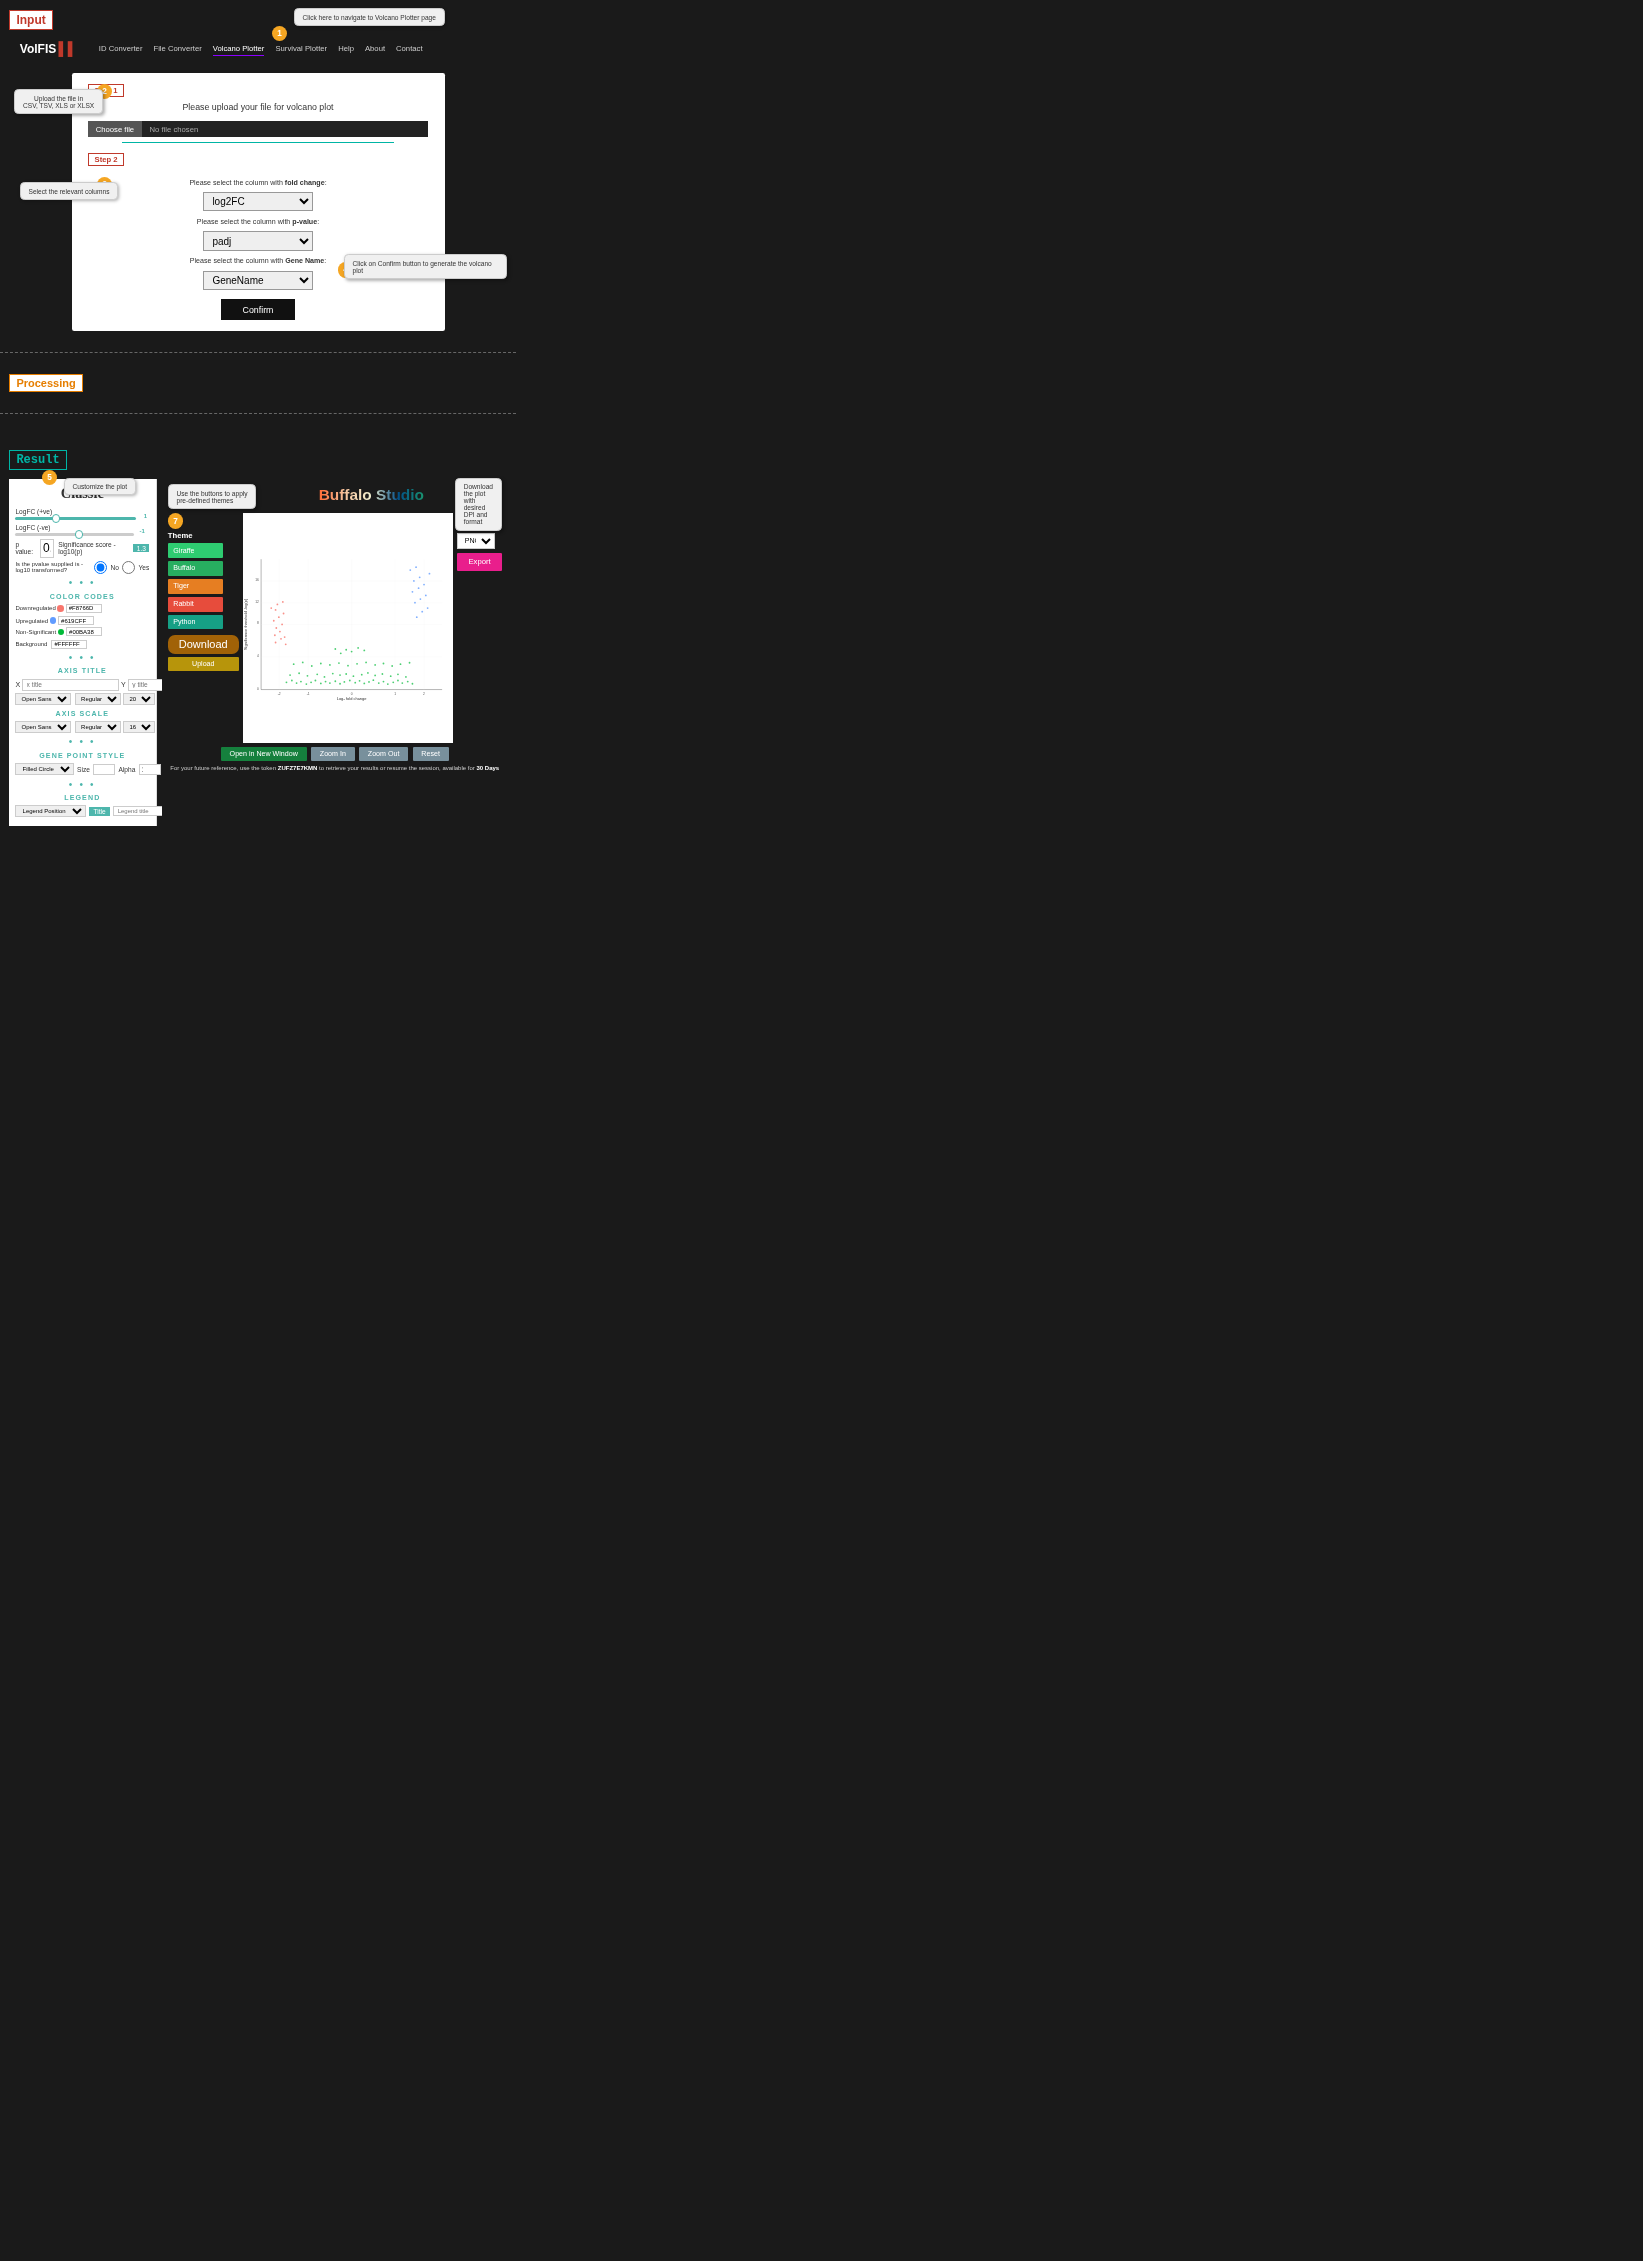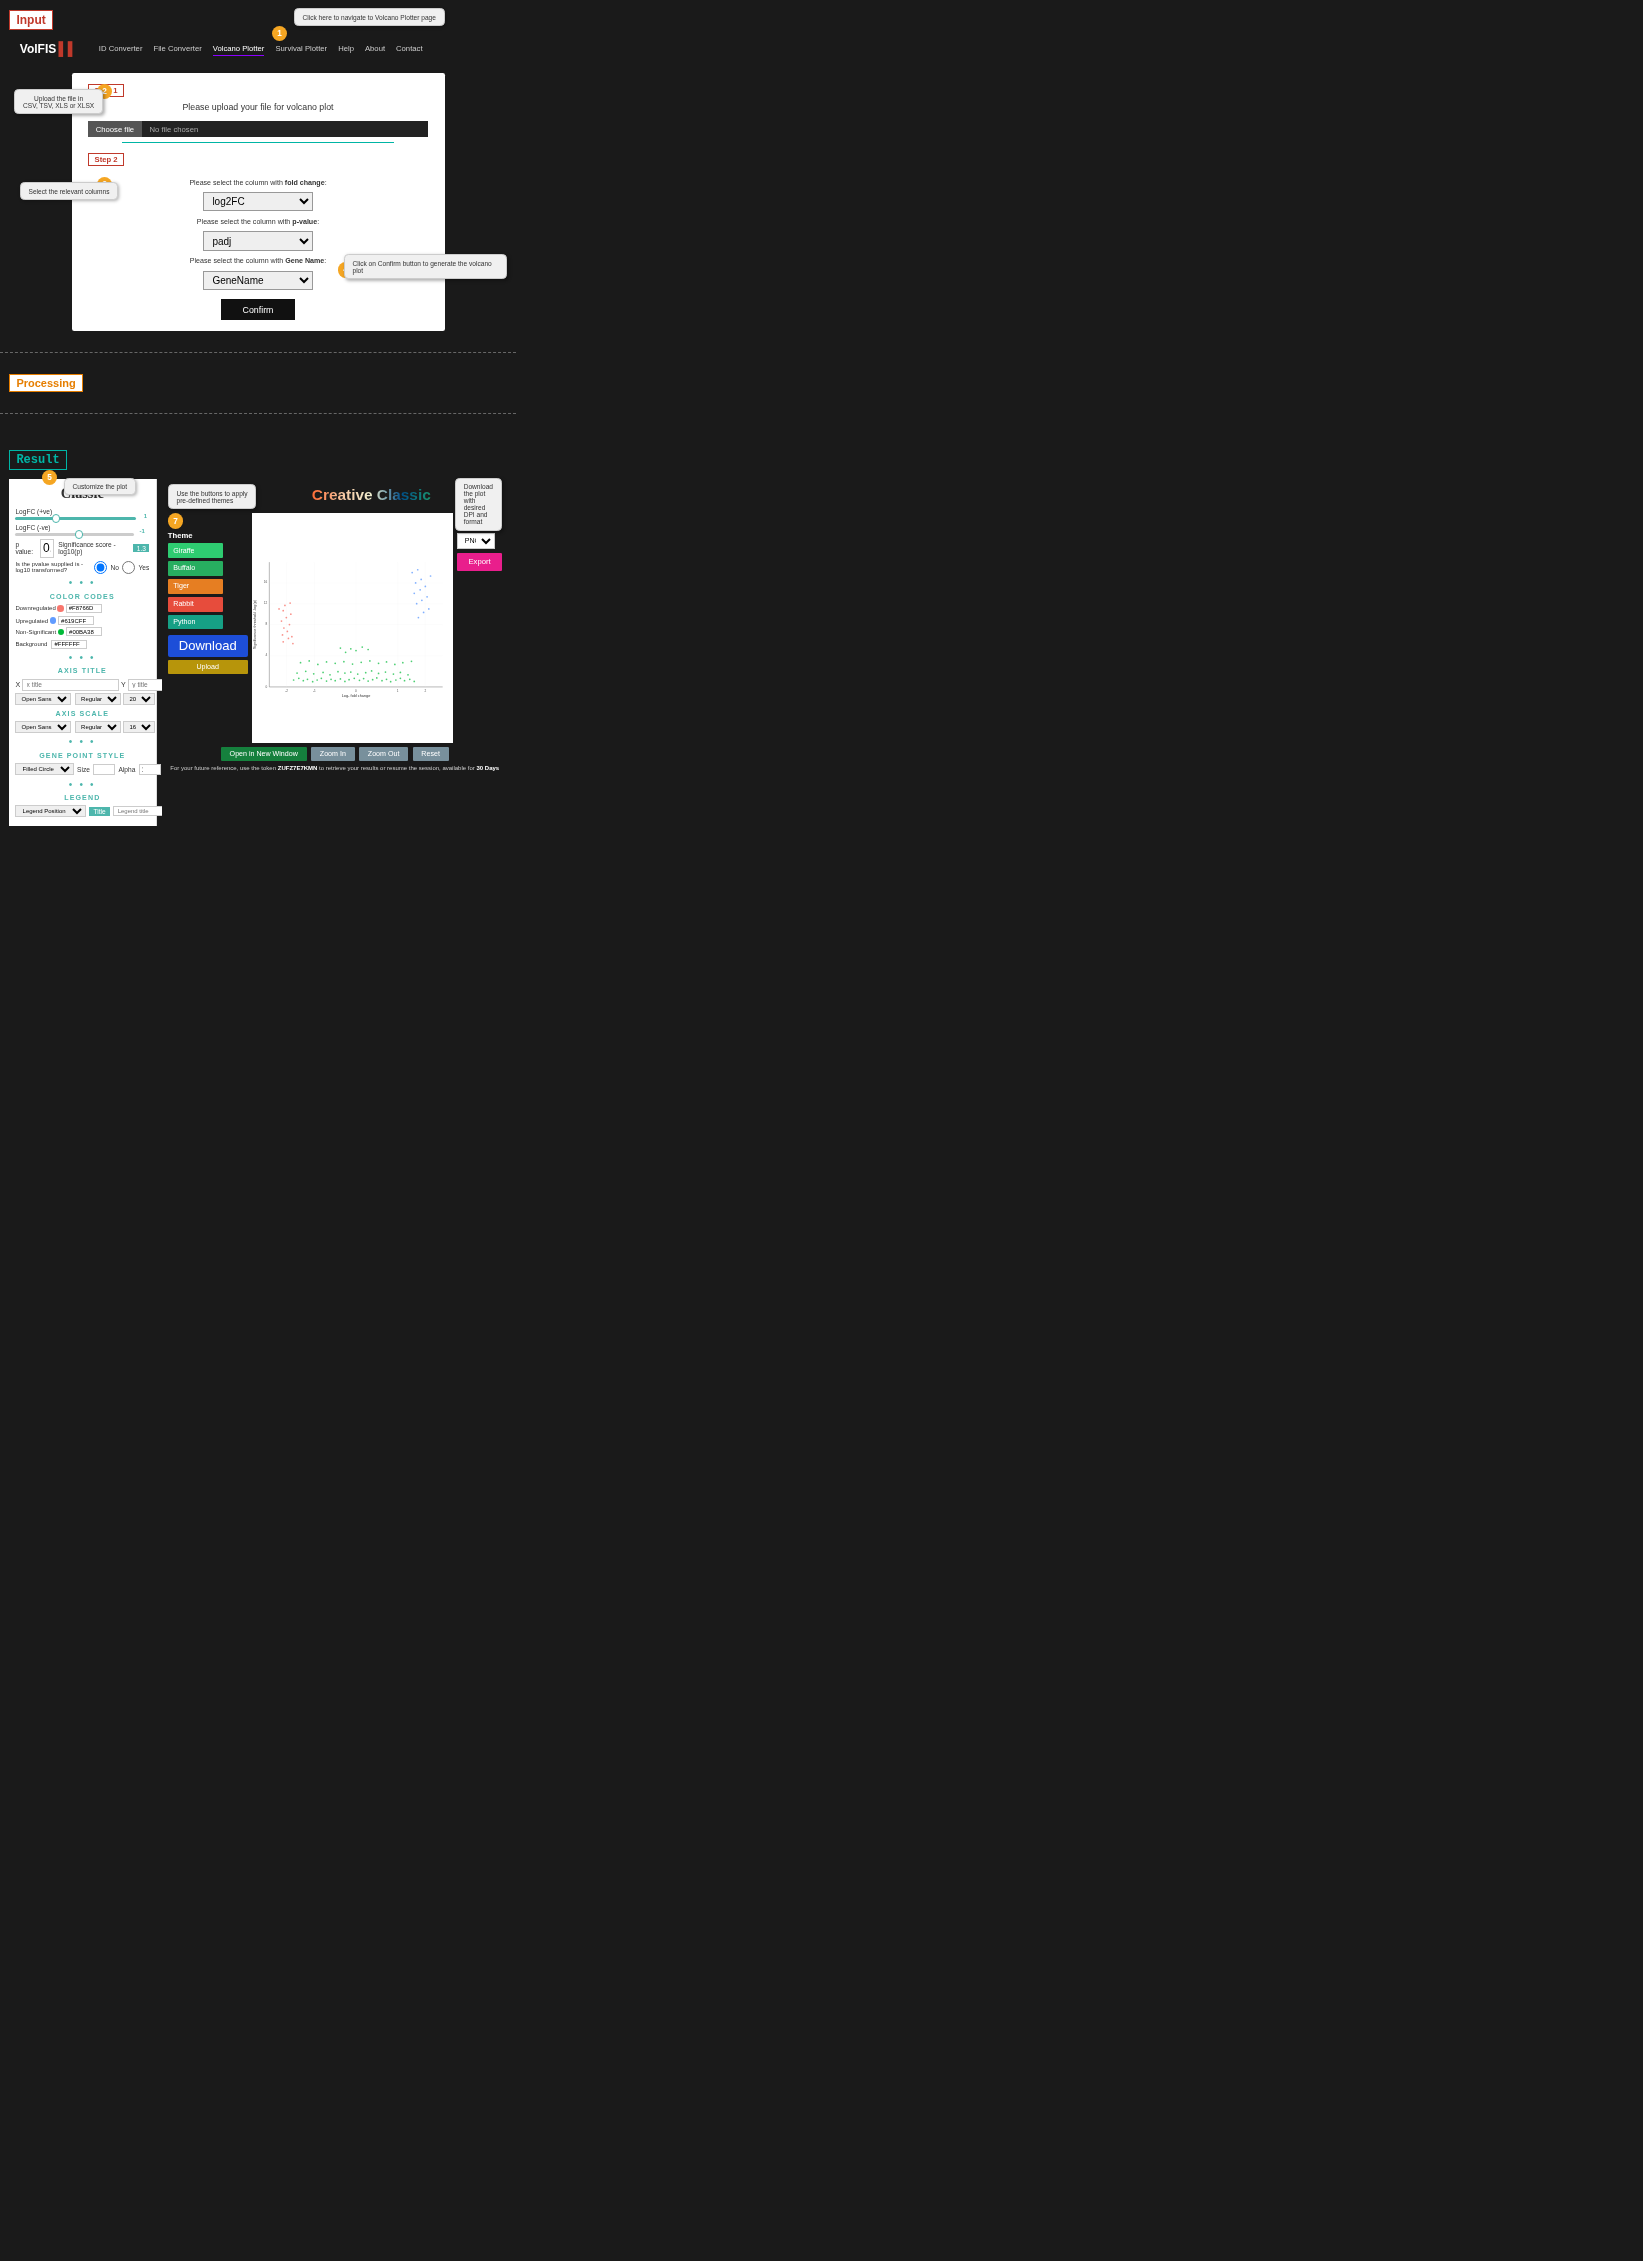--- a/index.html
+++ b/index.html
@@ -81,21 +81,21 @@
     
     .theme-buttons { display: flex; flex-direction: column; gap: 3.3px; width: 55px; }
     .theme-btn { padding: 3.3px 5.5px; border: none; cursor: pointer; color: white; font-size: 7.1px; border-radius: 1.1px; text-align: left; }
     .theme-giraffe { background: #2ecc71; }
     .theme-buffalo { background: #27ae60; }
     .theme-tiger { background: #e67e22; }
     .theme-rabbit { background: #e74c3c; }
     .theme-python { background: #16a085; }
 
     .download-upload-btns { display: flex; flex-direction: column; gap: 3.3px; margin-top: 5.5px; }
-    .dl-btn { background: #1d4ed8; color: white; border: none; padding: 3.3px 11px; cursor: pointer; font-size: 13px; border-radius: 2px; }
+    .dl-btn { background: #a16207; color: white; border: none; padding: 3.3px 11px; cursor: pointer; font-size: 11px; border-radius: 7px; }
     .ul-btn { background: #b7950b; color: white; border: none; padding: 3.3px 11px; cursor: pointer; font-size: 7.1px; border-radius: 1.1px; }
 
     
     .creative-studio { font-size: 15.4px; font-weight: bold; text-align: center; margin-bottom: 3.3px; background: linear-gradient(90deg, #ff6b35, #f7c59f, #efefd0, #004e89, #1a936f); -webkit-background-clip: text; -webkit-text-fill-color: transparent; font-family: 'Arial Black', sans-serif; }
     .dpi-select { padding: 2.2px 3.3px; border: 0.5px solid #ccc; font-size: 7.1px; width: 38px; }
     .export-btn { background: #e91e8c; color: white; border: none; padding: 4.4px 11px; font-size: 7.7px; cursor: pointer; border-radius: 1.1px; }
 
     .bottom-buttons { display: flex; gap: 4.4px; margin-top: 3.3px; justify-content: center; flex-wrap: wrap; }
     .bottom-btn { padding: 3.3px 8.8px; border: none; cursor: pointer; font-size: 7.1px; border-radius: 1.1px; }
     .open-btn { background: #15803d; color: white; }
@@ -341,21 +341,21 @@
         <span class="legend-title-box">Title</span>
         <input class="legend-input" placeholder="Legend title" style="">
       </div>
     </div>
 
     <div style="flex:1; background:#1a1a1a; padding:5.5px; position:relative;">
 
       <div style="display:flex; align-items:center; justify-content:space-between; margin-bottom:4.4px;">
         <div class="tooltip-box-dark" style="position:relative; font-size:6.6px; white-space:pre-line;">Use the buttons to apply
 pre-defined themes</div>
-        <div class="creative-studio">Creative Classic</div>
+        <div class="creative-studio">Buffalo Studio</div>
 
         <div style="position:relative;">
           <div class="num-badge" style="position:relative; display:inline-flex;">6</div>
           <div class="tooltip-box-dark" style="position:absolute; right:0; top:-11px; white-space:pre-line; font-size:6.6px;">Download the plot with
 desired DPI and format</div>
         </div>
       </div>
 
       <div style="display:flex; gap:4.4px;">
 

